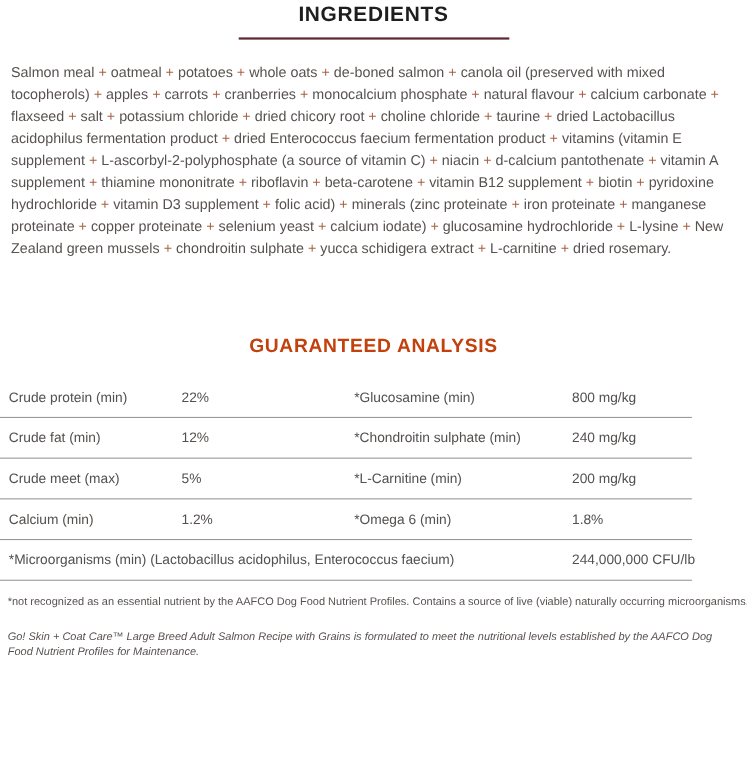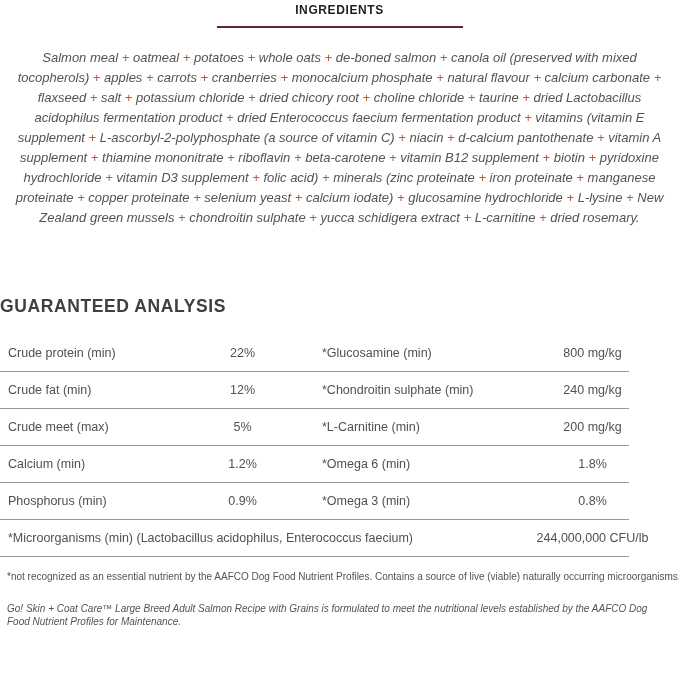--- a/index.html
+++ b/index.html
@@ -9,61 +9,61 @@
     position: relative;
     width: 679px;
     height: 690px;
     margin: 0 auto;
     background: #ffffff;
     overflow: hidden;
   }
   .ing-title {
     margin: 3px 0 0;
     text-align: center;
-    font-size: 12px;
+    font-size: 19px;
     font-weight: 700;
     letter-spacing: 0.6px;
     color: #1e1e1e;
   }
   .title-rule {
     width: 246px;
     height: 2px;
     background: #5c2730;
     margin: 9px auto 0;
   }
   .ingredients {
     margin: 20px 10px 0;
-    text-align: center;
+    text-align: left;
     font-size: 13px;
     line-height: 20px;
     color: #575250;
-    font-style: italic;
   }
   .plus { color: #a85f43; }
   .ga-title {
     margin: 68px 0 0;
     padding-left: 0;
     font-size: 17.5px;
     font-weight: 700;
     letter-spacing: 0.6px;
-    color: #404040;
+    color: #c2410c;
+    text-align: center;
   }
   .ga-table { margin-top: 18px; width: 629px; }
   .ga-row {
     display: grid;
     grid-template-columns: 165px 155px 200px 145px;
     align-items: center;
     height: 37px;
     border-bottom: 1px solid #999999;
   }
   .ga-row.full { grid-template-columns: 520px 145px; }
   .ga-cell { font-size: 12.5px; color: #53504e; }
   .ga-cell.label { padding-left: 8px; }
   .ga-row:not(.full) .ga-cell.label:nth-child(3) { padding-left: 2px; }
-  .ga-cell.value { text-align: center; }
+  .ga-cell.value { }
   .footnote {
     font-size: 10px;
     line-height: 13px;
     color: #575250;
     padding-left: 7px;
     margin: 13px 0 0;
   }
   .footnote--one { white-space: nowrap; }
   .footnote--two { margin-top: 19px; padding-right: 12px; font-style: italic; }
 </style>
@@ -98,26 +98,20 @@
         <div class="ga-cell value">5%</div>
         <div class="ga-cell label">*L-Carnitine (min)</div>
         <div class="ga-cell value">200 mg/kg</div>
       </div>
       <div class="ga-row">
         <div class="ga-cell label">Calcium (min)</div>
         <div class="ga-cell value">1.2%</div>
         <div class="ga-cell label">*Omega 6 (min)</div>
         <div class="ga-cell value">1.8%</div>
       </div>
-      <div class="ga-row">
-        <div class="ga-cell label">Phosphorus (min)</div>
-        <div class="ga-cell value">0.9%</div>
-        <div class="ga-cell label">*Omega 3 (min)</div>
-        <div class="ga-cell value">0.8%</div>
-      </div>
       <div class="ga-row full">
         <div class="ga-cell label">*Microorganisms (min) (Lactobacillus acidophilus, Enterococcus faecium)</div>
         <div class="ga-cell value">244,000,000 CFU/lb</div>
       </div>
     </div>
 
   <p class="footnote footnote--one">*not recognized as an essential nutrient by the AAFCO Dog Food Nutrient Profiles. Contains a source of live (viable) naturally occurring microorganisms.</p>
 
   <p class="footnote footnote--two">Go! Skin + Coat Care™ Large Breed Adult Salmon Recipe with Grains is formulated to meet the nutritional levels established by the AAFCO Dog Food Nutrient Profiles for Maintenance.</p>
 

